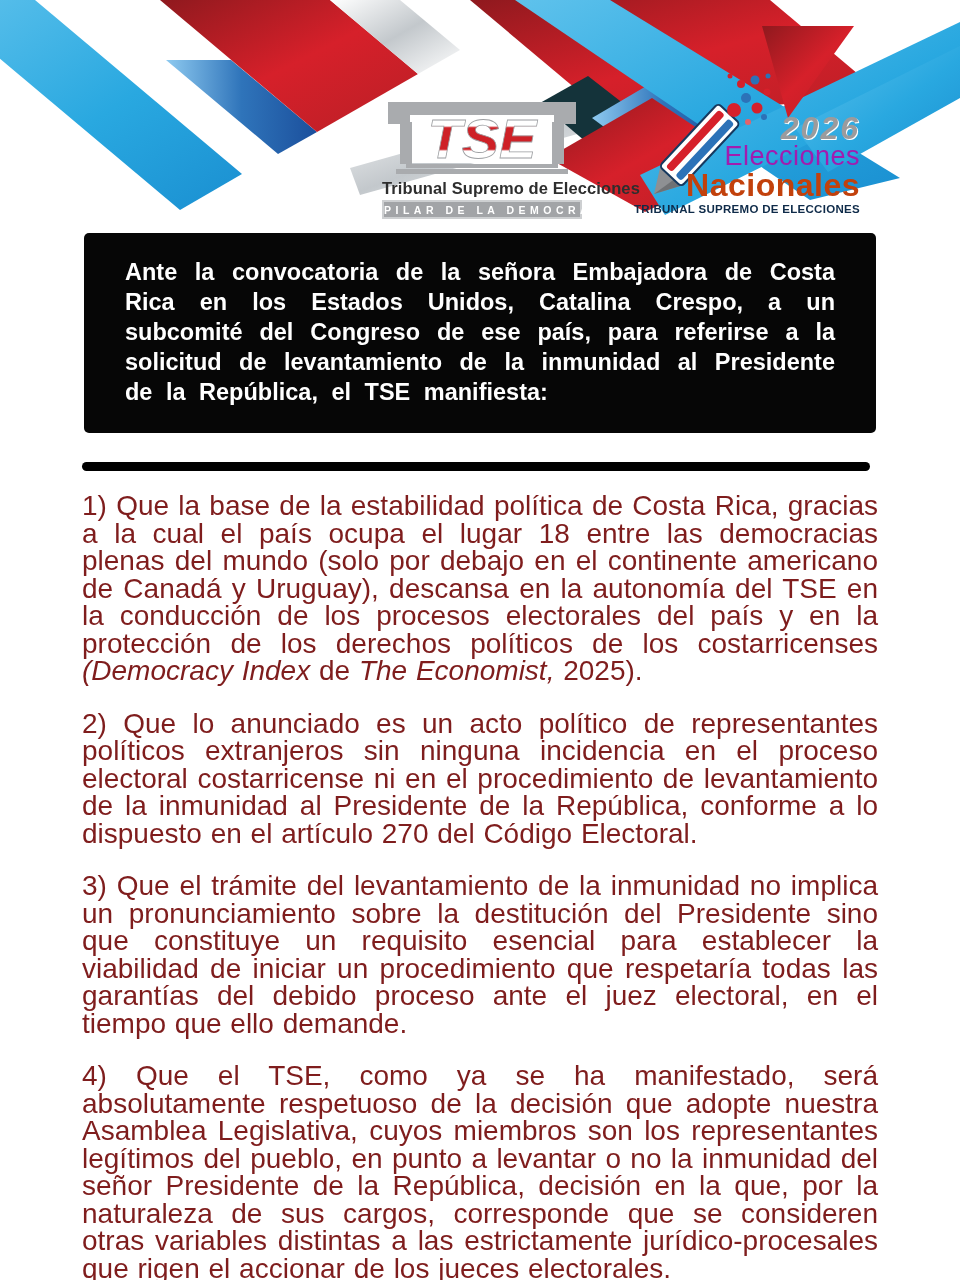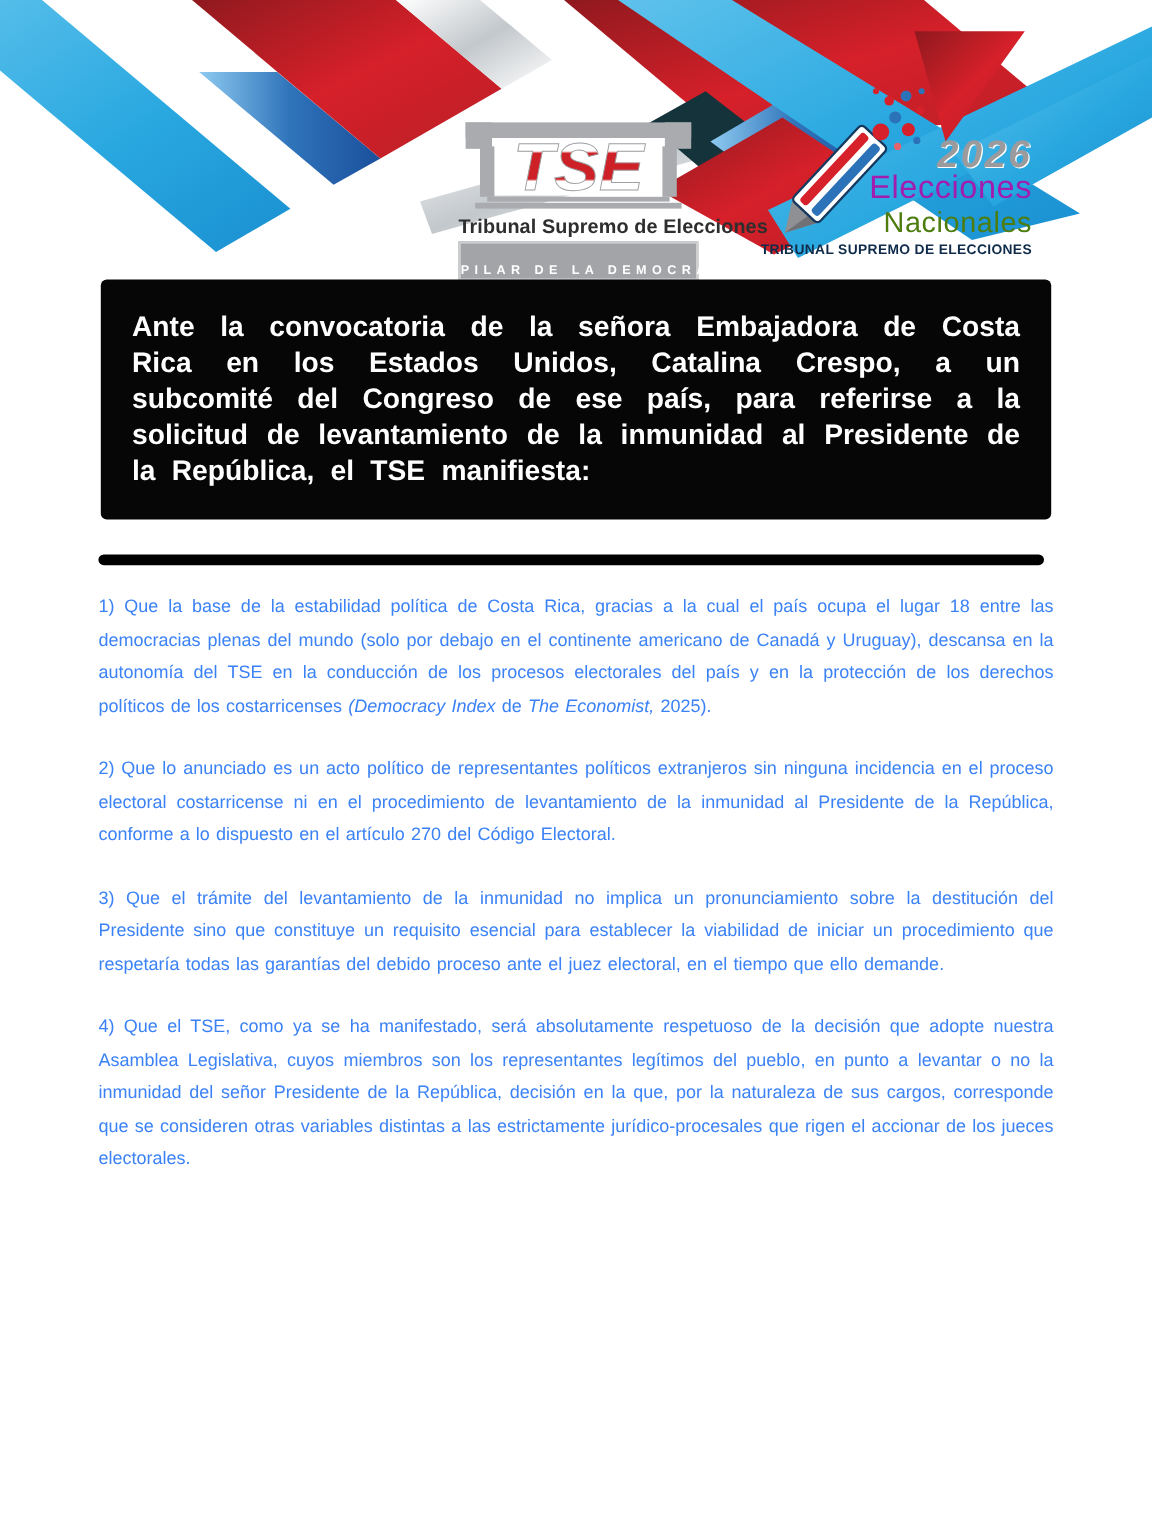--- a/index.html
+++ b/index.html
@@ -5,43 +5,43 @@
   html,body{margin:0;padding:0;background:#ffffff;}
   .page{position:relative;width:960px;height:1280px;background:#ffffff;overflow:hidden;
         font-family:"Liberation Sans",sans-serif;color:#151515;}
   .header-art{position:absolute;top:0;left:0;width:960px;height:166px;}
   .ribbons{position:absolute;top:0;left:0;}
 
   
   .tse-logo{position:absolute;left:382px;top:94px;width:200px;text-align:center;}
   .tse-title{font-size:16.5px;font-weight:600;color:#2e2e2e;letter-spacing:0.1px;margin-top:1px;white-space:nowrap;}
   .tse-tagline{margin-top:2px;background:#a2a4a7;border:2px solid #cdcfd1;color:#ffffff;
-               font-size:10.5px;font-weight:700;letter-spacing:4.5px;padding:16px 0 1px;white-space:nowrap;}
+               font-size:10.5px;font-weight:700;letter-spacing:4.5px;padding:2px 0 1px;white-space:nowrap;}
 
   
   .event-logo{position:absolute;left:642px;top:66px;width:218px;height:160px;}
   .pencil-svg{position:absolute;left:-2px;top:4px;}
   .ev-text{position:absolute;right:0;top:46px;text-align:right;white-space:nowrap;}
   .ev-year{font-size:32px;line-height:32px;font-weight:800;font-style:italic;color:#9b9b9d;
            letter-spacing:2px;text-shadow:1px 1px 0 #ffffff;}
   .ev-l1{font-size:27px;line-height:25px;font-weight:500;color:#a21caf;letter-spacing:0.5px;}
-  .ev-l2{font-size:24px;line-height:33px;font-weight:400;color:#4d7c0f;letter-spacing:0.5px;}
+  .ev-l2{font-size:32px;line-height:33px;font-weight:700;color:#c2410c;letter-spacing:0.5px;}
   .ev-l3{font-size:11.5px;line-height:14px;font-weight:700;color:#0f2b49;letter-spacing:0.3px;}
 
   
   .intro-box{position:absolute;top:233px;left:84px;width:792px;min-height:200px;box-sizing:border-box;
-             background:#060606;border-radius:5px;color:#ffffff;padding:24px 26px;
+             background:#060606;border-radius:5px;color:#ffffff;padding:24px 41px;
              font-size:23.5px;line-height:30px;font-weight:700;word-spacing:7px;
              text-align:justify;text-align-last:left;}
 
   .divider{position:absolute;top:462px;left:82px;width:788px;height:9px;background:#000;border-radius:5px;}
 
   
   .body-text{position:absolute;top:492px;left:82px;width:796px;}
-  .body-text p{margin:0 0 25px 0;font-size:15px;line-height:27.5px;color:#3b82f6;
+  .body-text p{margin:0 0 25px 0;font-size:28px;line-height:27.5px;color:#7f1d1d;
                text-align:justify;text-align-last:left;word-spacing:1px;}
 </style>
 </head>
 <body>
 
 <div class="page">
 
   <div class="header-art">
 
     <svg class="ribbons" width="960" height="232" viewBox="0 0 960 232">

